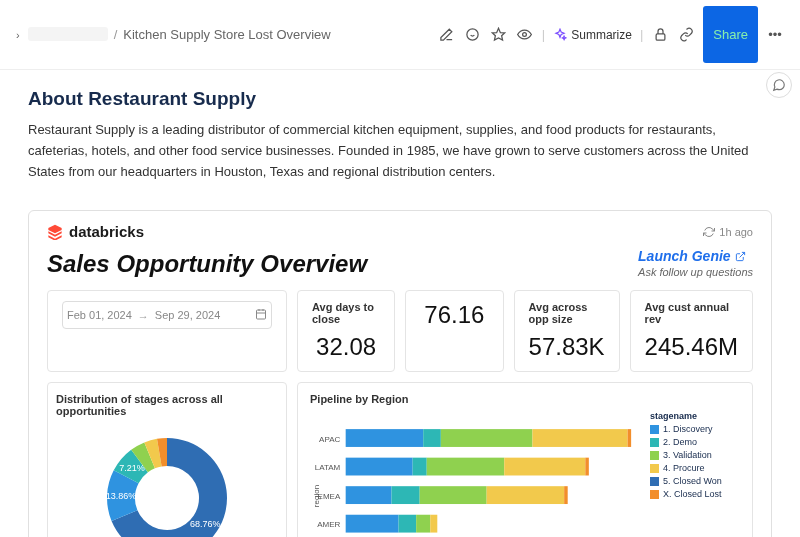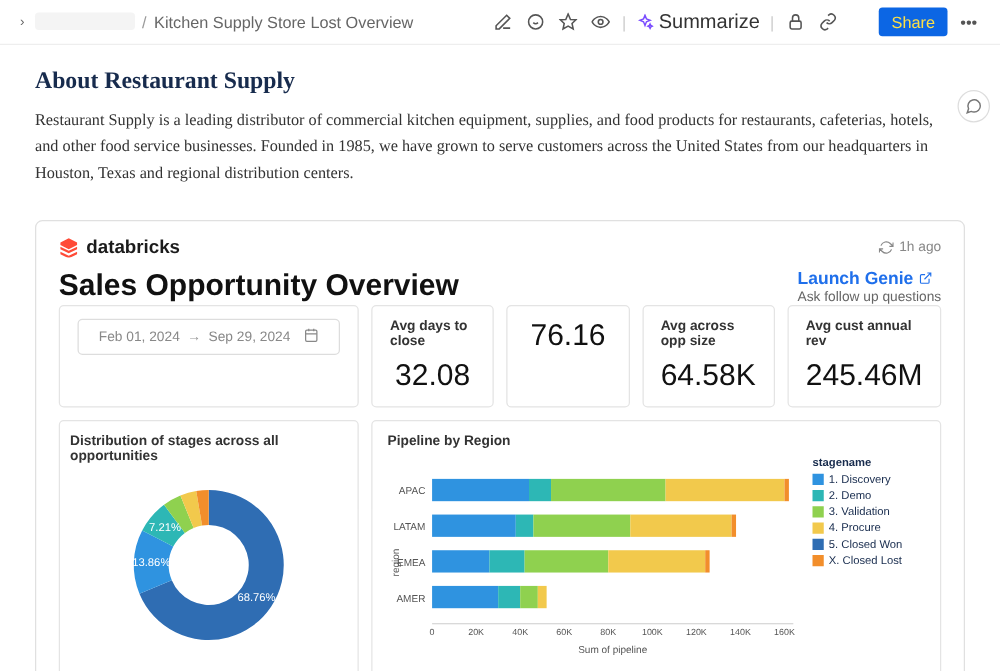--- a/index.html
+++ b/index.html
@@ -3,47 +3,47 @@
 <meta charset="utf-8">
 <style>
 * { box-sizing: border-box; margin: 0; padding: 0; }
 body { font-family: -apple-system, BlinkMacSystemFont, "Segoe UI", sans-serif; background: #fff; color: #172B4D; font-size: 13px; }
 .topbar { display: flex; align-items: center; padding: 6px 16px; border-bottom: 1px solid #eee; gap: 8px; }
 .chev { color: #666; font-size: 11px; cursor: pointer; }
 .breadcrumb { display: flex; gap: 6px; color: #666; font-size: 13px; }
 .breadcrumb .sep { color: #999; }
 .topbar .spacer { flex: 1; }
 .topicon { width: 18px; height: 18px; display: inline-flex; align-items: center; justify-content: center; color: #555; cursor: pointer; }
-.summarize-btn { display: flex; align-items: center; gap: 4px; color: #333; font-size: 16px; cursor: pointer; }
-.share-btn { background: #0C66E4; color: #fde047; padding: 4px 10px; border-radius: 3px; font-size: 13px; cursor: pointer; margin-left: 24px; }
+.summarize-btn { display: flex; gap: 4px; color: #333; font-size: 12px; cursor: pointer; }
+.share-btn { background: #0C66E4; color: #86efac; padding: 21px 10px; border-radius: 3px; font-size: 13px; cursor: pointer; }
 .dotsep { color: #ccc; }
-.page { padding: 18px 16px 10px 28px; font-family: Liberation Serif, serif; }
+.page { padding: 18px 16px 10px 28px; }
 h1.h-title { color: #172B4D; font-size: 19px; font-weight: 600; margin-bottom: 10px; }
 .desc { color: #333; font-size: 13px; line-height: 1.6; max-width: 740px; }
 .side-bubble { position: absolute; right: 8px; top: 72px; width: 26px; height: 26px; border: 1px solid #ddd; border-radius: 50%; display: flex; align-items: center; justify-content: center; color: #777; font-size: 14px; cursor: pointer; }
 .panel-wrap { margin: 18px 28px 0 28px; border: 1px solid #e0e0e0; border-radius: 6px; background: #fff; height: 415px; overflow: hidden; position: relative; }
 .panel-head { display: flex; align-items: center; padding: 12px 18px 4px; }
 .db-logo { display: flex; align-items: center; gap: 6px; }
 .db-logo-icon { width: 16px; height: 16px; }
 .db-logo-text { font-weight: 700; font-size: 15px; color: #1b1b1b; }
 .panel-head .spacer { flex: 1; }
 .refresh { display: flex; gap: 4px; color: #888; font-size: 11px; }
 
 .dash { padding: 4px 18px 18px; }
-.dash-top { display: flex; align-items: center; margin-bottom: 0; }
+.dash-top { display: flex; align-items: flex-end; margin-bottom: 12px; font-style: italic; }
 .dash-title { font-size: 24px; font-weight: 700; color: #111; }
 .genie { text-align: left; }
 .genie-link { color: #1f6feb; font-weight: 600; font-size: 14px; display: flex; align-items: center; gap: 4px; cursor: pointer; }
 .genie-sub { color: #666; font-size: 11px; margin-top: 2px; }
 
 .row1 { display: flex; gap: 10px; margin-bottom: 10px; }
 .card { border: 1px solid #e4e4e4; border-radius: 4px; padding: 10px 14px; background: #fff; }
 .card-filter { flex: 0 0 240px; }
 .card-filter .lbl { font-size: 11px; font-weight: 600; color: #333; margin-bottom: 14px; }
-.date-in { display: flex; align-items: center; gap: 6px; border: 1px solid #ddd; border-radius: 4px; padding: 6px 16px; font-size: 11px; color: #888; }
+.date-in { display: flex; align-items: center; gap: 6px; border: 1px solid #ddd; border-radius: 4px; padding: 6px 4px; font-size: 11px; color: #888; }
 .date-in .arrow { color: #999; }
 .date-in .cal { margin-left: auto; color: #888; }
 .metric { flex: 1; text-align: left; }
 .metric .m-label { font-size: 11px; font-weight: 600; color: #333; margin-bottom: 8px; }
 .metric .m-val { font-size: 24px; font-weight: 400; color: #111; text-align: center; }
 
 .row2 { display: flex; gap: 10px; }
 .card-donut { flex: 0 0 240px; padding: 10px 8px; }
 .card-bars { flex: 1; padding: 10px 12px; }
 .c-title { font-size: 11px; font-weight: 600; color: #333; margin-bottom: 6px; }
@@ -175,21 +175,21 @@
       </div>
       <div class="card metric">
         <div class="m-label">Avg days to close</div>
         <div class="m-val">32.08</div>
       </div>
       <div class="card metric">
         <div class="m-val">76.16</div>
       </div>
       <div class="card metric">
         <div class="m-label">Avg across opp size</div>
-        <div class="m-val">64.58K</div>
+        <div class="m-val">57.83K</div>
       </div>
       <div class="card metric">
         <div class="m-label">Avg cust annual rev</div>
         <div class="m-val">245.46M</div>
       </div>
     </div>
 
     <div class="row2">
       <div class="card card-donut">
         <div class="c-title">Distribution of stages across all opportunities</div>

